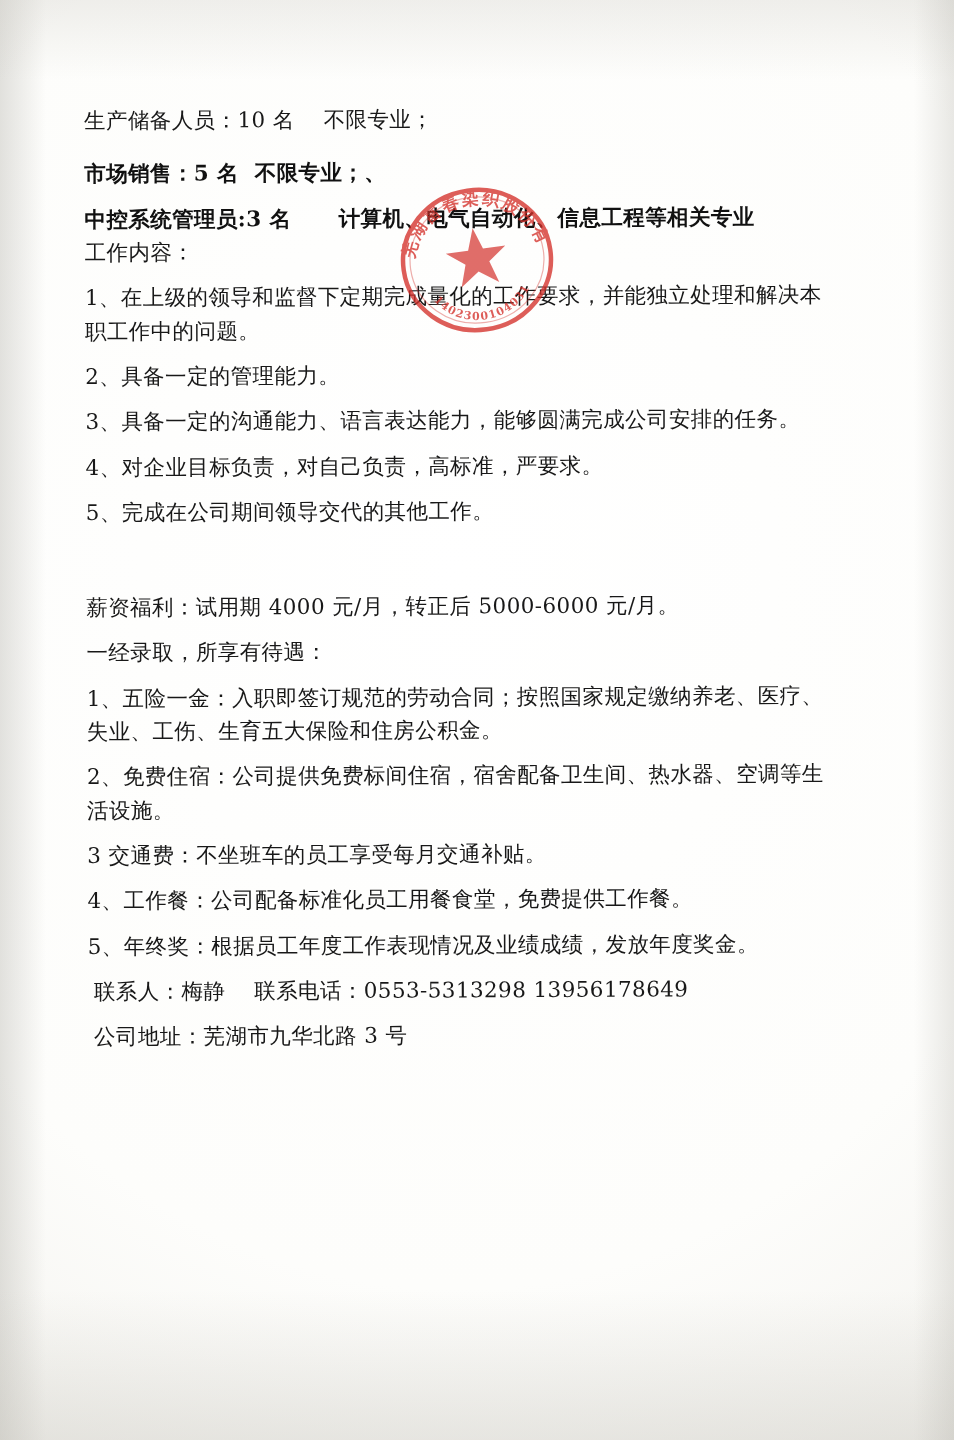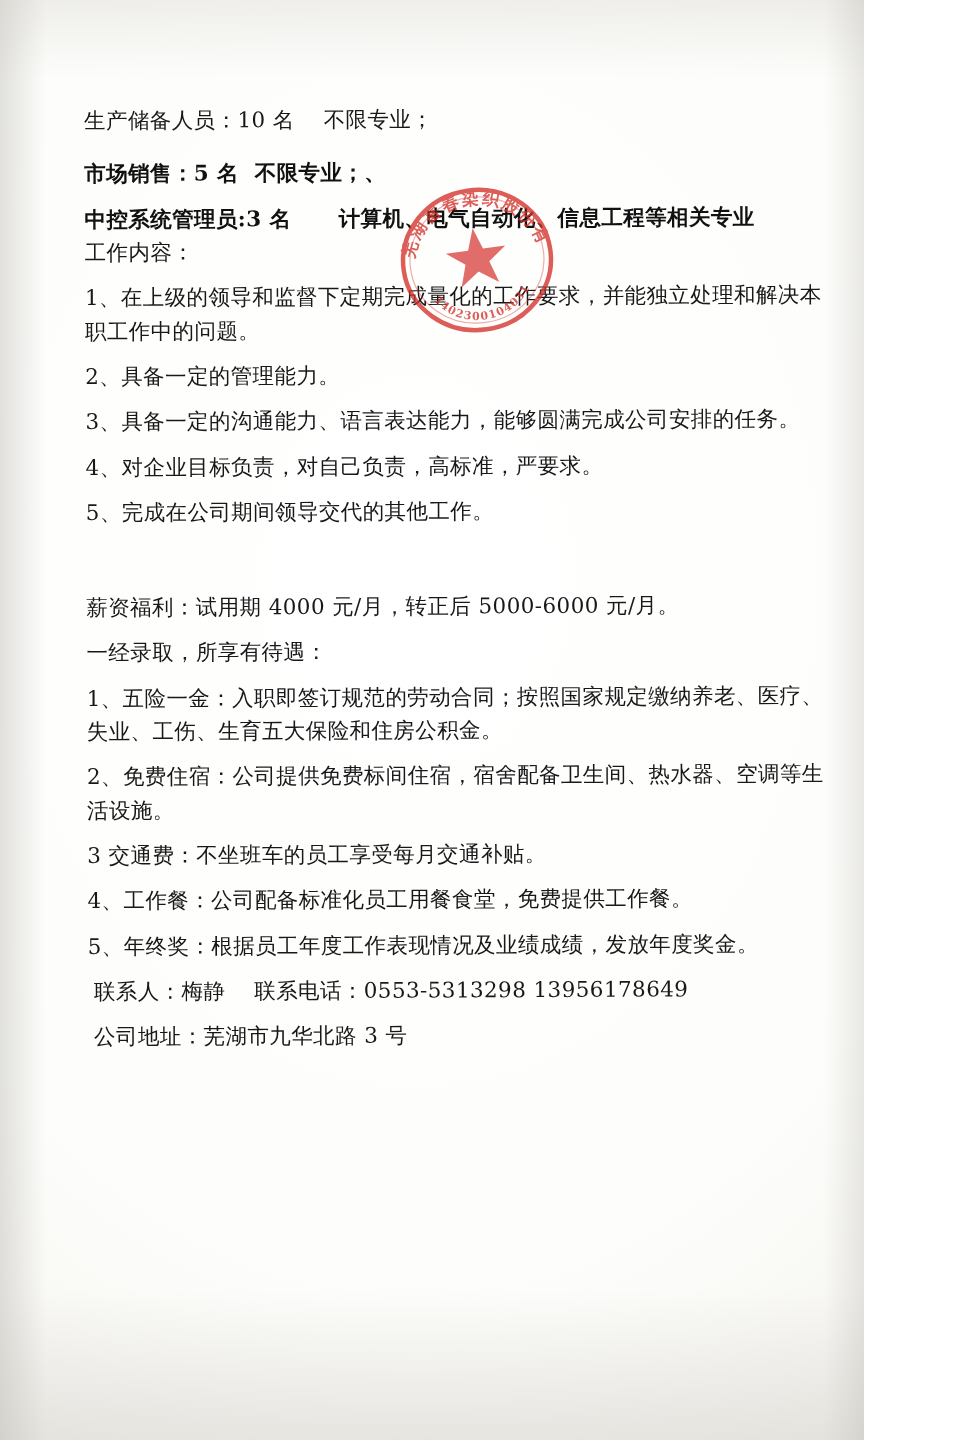--- a/index.html
+++ b/index.html
@@ -9,21 +9,21 @@
   body {
     width: 958px;
     height: 1440px;
     background: #ffffff;
     font-family: "DejaVu Sans", sans-serif;
     overflow: hidden;
   }
   
   #page {
     position: relative;
-    width: 864px;
+    width: 954px;
     height: 1440px;
     background:
       radial-gradient(120% 90% at 48% 40%, #ffffff 0%, #fdfdfb 55%, #f3f2ee 82%, #e8e7e2 100%);
     overflow: hidden;
   }
   
   #page:before {
     content: "";
     position: absolute;
     left: 0; top: 0; bottom: 0;

